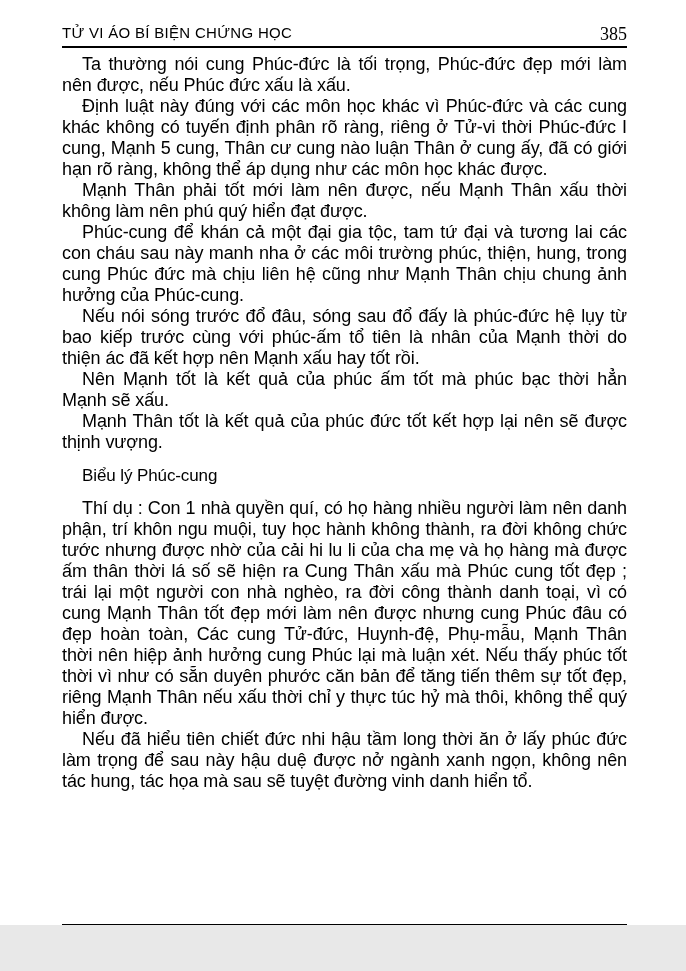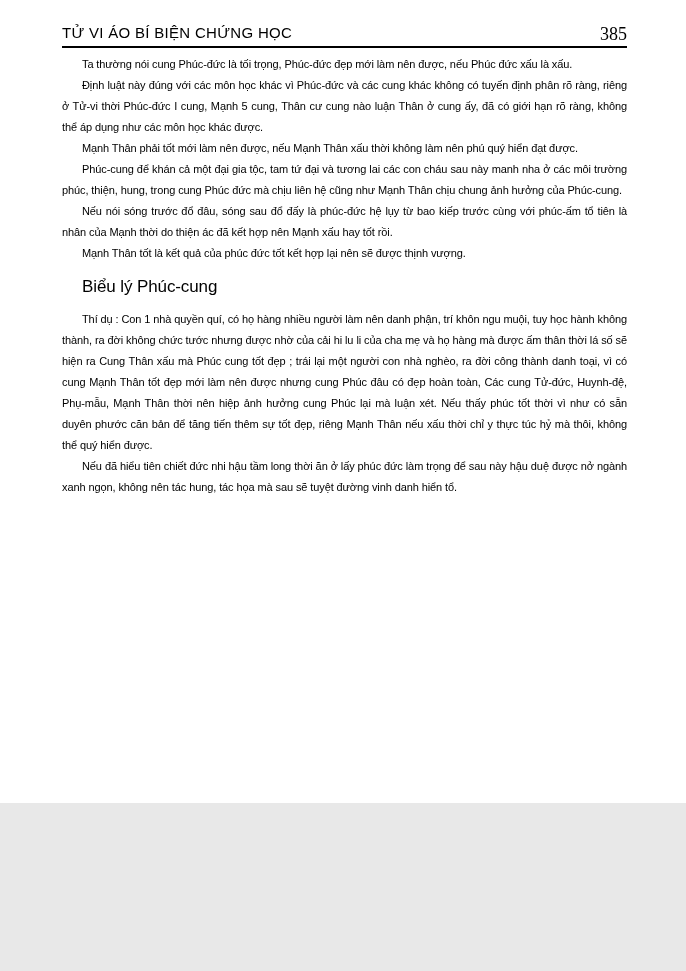--- a/index.html
+++ b/index.html
@@ -4,21 +4,21 @@
 <style>
   * { margin: 0; padding: 0; box-sizing: border-box; }
   html, body { background: #e8e8e8; }
   body {
     font-family: "Liberation Sans", sans-serif;
     -webkit-font-smoothing: antialiased;
   }
   .page {
     position: relative;
     width: 686px;
-    height: 803px;
+    height: 925px;
     margin: 0 auto;
     background: #ffffff;
     color: #000000;
     overflow: hidden;
   }
   .page-inner {
     padding: 24px 59px 0 62px;
   }
   .header {
     display: flex;
@@ -38,21 +38,21 @@
   }
   .header-rule {
     border: 0;
     border-top: 2px solid #000000;
     height: 0;
   }
   .content {
     margin-top: 6px;
   }
   .content p {
-    font-size: 11px;
+    font-size: 18px;
     line-height: 21px;
     text-align: justify;
     text-indent: 20px;
     letter-spacing: -0.1px;
   }
   .content h3 {
     font-size: 17px;
     font-weight: 400;
     margin-top: 13px;
     margin-bottom: 12px;
@@ -87,20 +87,21 @@
       <span class="header-page-number">385</span>
     </div>
     <hr class="header-rule">
 
     <div class="content">
       <p>Ta thường nói cung Phúc-đức là tối trọng, Phúc-đức đẹp mới làm nên được, nếu Phúc đức xấu là xấu.</p>
       <p>Định luật này đúng với các môn học khác vì Phúc-đức và các cung khác không có tuyến định phân rõ ràng, riêng ở Tử-vi thời Phúc-đức I cung, Mạnh 5 cung, Thân cư cung nào luận Thân ở cung ấy, đã có giới hạn rõ ràng, không thể áp dụng như các môn học khác được.</p>
       <p>Mạnh Thân phải tốt mới làm nên được, nếu Mạnh Thân xấu thời không làm nên phú quý hiển đạt được.</p>
       <p>Phúc-cung để khán cả một đại gia tộc, tam tứ đại và tương lai các con cháu sau này manh nha ở các môi trường phúc, thiện, hung, trong cung Phúc đức mà chịu liên hệ cũng như Mạnh Thân chịu chung ảnh hưởng của Phúc-cung.</p>
       <p>Nếu nói sóng trước đổ đâu, sóng sau đổ đấy là phúc-đức hệ lụy từ bao kiếp trước cùng với phúc-ấm tổ tiên là nhân của Mạnh thời do thiện ác đã kết hợp nên Mạnh xấu hay tốt rồi.</p>
+      <p>Nên Mạnh tốt là kết quả của phúc ấm tốt mà phúc bạc thời hẳn Mạnh sẽ xấu.</p>
       <p>Mạnh Thân tốt là kết quả của phúc đức tốt kết hợp lại nên sẽ được thịnh vượng.</p>
       <h3>Biểu lý Phúc-cung</h3>
       <p>Thí dụ : Con 1 nhà quyền quí, có họ hàng nhiều người làm nên danh phận, trí khôn ngu muội, tuy học hành không thành, ra đời không chức tước nhưng được nhờ của cải hi lu li của cha mẹ và họ hàng mà được ấm thân thời lá số sẽ hiện ra Cung Thân xấu mà Phúc cung tốt đẹp ; trái lại một người con nhà nghèo, ra đời công thành danh toại, vì có cung Mạnh Thân tốt đẹp mới làm nên được nhưng cung Phúc đâu có đẹp hoàn toàn, Các cung Tử-đức, Huynh-đệ, Phụ-mẫu, Mạnh Thân thời nên hiệp ảnh hưởng cung Phúc lại mà luận xét. Nếu thấy phúc tốt thời vì như có sẵn duyên phước căn bản để tăng tiến thêm sự tốt đẹp, riêng Mạnh Thân nếu xấu thời chỉ y thực túc hỷ mà thôi, không thể quý hiển được.</p>
       <p>Nếu đã hiểu tiên chiết đức nhi hậu tầm long thời ăn ở lấy phúc đức làm trọng để sau này hậu duệ được nở ngành xanh ngọn, không nên tác hung, tác họa mà sau sẽ tuyệt đường vinh danh hiển tổ.</p>
     </div>
 
   </div>
 
   <div class="footer">
     <hr class="footer-rule">

